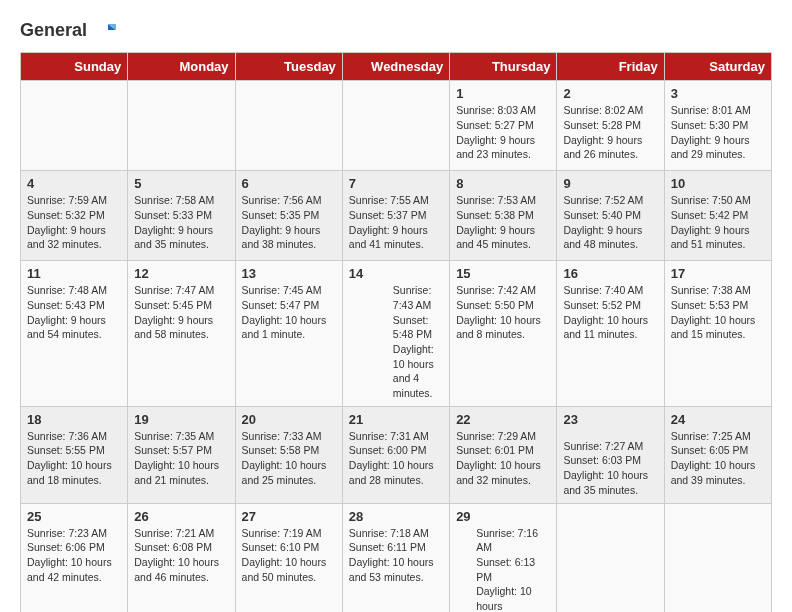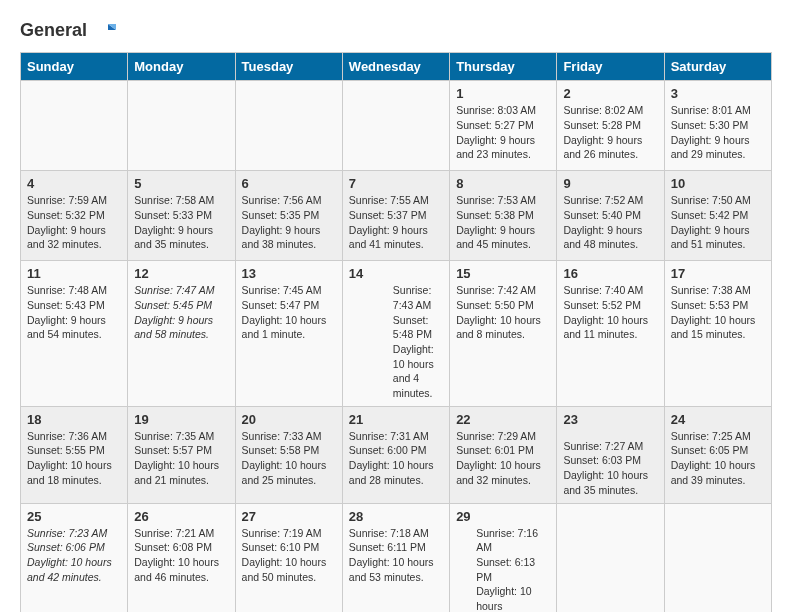--- a/index.html
+++ b/index.html
@@ -33,26 +33,26 @@
       font-size: 16px;
       font-weight: normal;
       color: #555;
     }
     table {
       width: 100%;
       border-collapse: collapse;
       table-layout: fixed;
     }
     thead tr th {
-      background-color: #0369a1;
+      background-color: #b91c1c;
       color: #fff;
       padding: 6px 6px;
       font-size: 13px;
       font-weight: bold;
-      text-align: left;
+      text-align: right;
       border: 1px solid #ccc;
     }
     tbody tr td {
       border: 1px solid #ccc;
       padding: 5px 6px;
       vertical-align: top;
       font-size: 11px;
       color: #333;
       height: 90px;
     }
@@ -189,21 +189,21 @@
       <tr>
         <td>
           <span class="day-number">11</span>
           <div class="cell-content" style="white-space: pre-line;">Sunrise: 7:48 AM
 Sunset: 5:43 PM
 Daylight: 9 hours
 and 54 minutes.</div>
         </td>
         <td>
           <span class="day-number">12</span>
-          <div class="cell-content" style="white-space: pre-line; font-style: italic;">Sunrise: 7:47 AM
+          <div class="cell-content" style="white-space: pre-line;">Sunrise: 7:47 AM
 Sunset: 5:45 PM
 Daylight: 9 hours
 and 58 minutes.</div>
         </td>
         <td>
           <span class="day-number">13</span>
           <div class="cell-content" style="white-space: pre-line;">Sunrise: 7:45 AM
 Sunset: 5:47 PM
 Daylight: 10 hours
 and 1 minute.</div>
@@ -284,21 +284,21 @@
           <span class="day-number">24</span>
           <div class="cell-content" style="white-space: pre-line;">Sunrise: 7:25 AM
 Sunset: 6:05 PM
 Daylight: 10 hours
 and 39 minutes.</div>
         </td>
       </tr>
       <tr>
         <td>
           <span class="day-number">25</span>
-          <div class="cell-content" style="white-space: pre-line; font-style: italic;">Sunrise: 7:23 AM
+          <div class="cell-content" style="white-space: pre-line;">Sunrise: 7:23 AM
 Sunset: 6:06 PM
 Daylight: 10 hours
 and 42 minutes.</div>
         </td>
         <td>
           <span class="day-number">26</span>
           <div class="cell-content" style="white-space: pre-line;">Sunrise: 7:21 AM
 Sunset: 6:08 PM
 Daylight: 10 hours
 and 46 minutes.</div>

